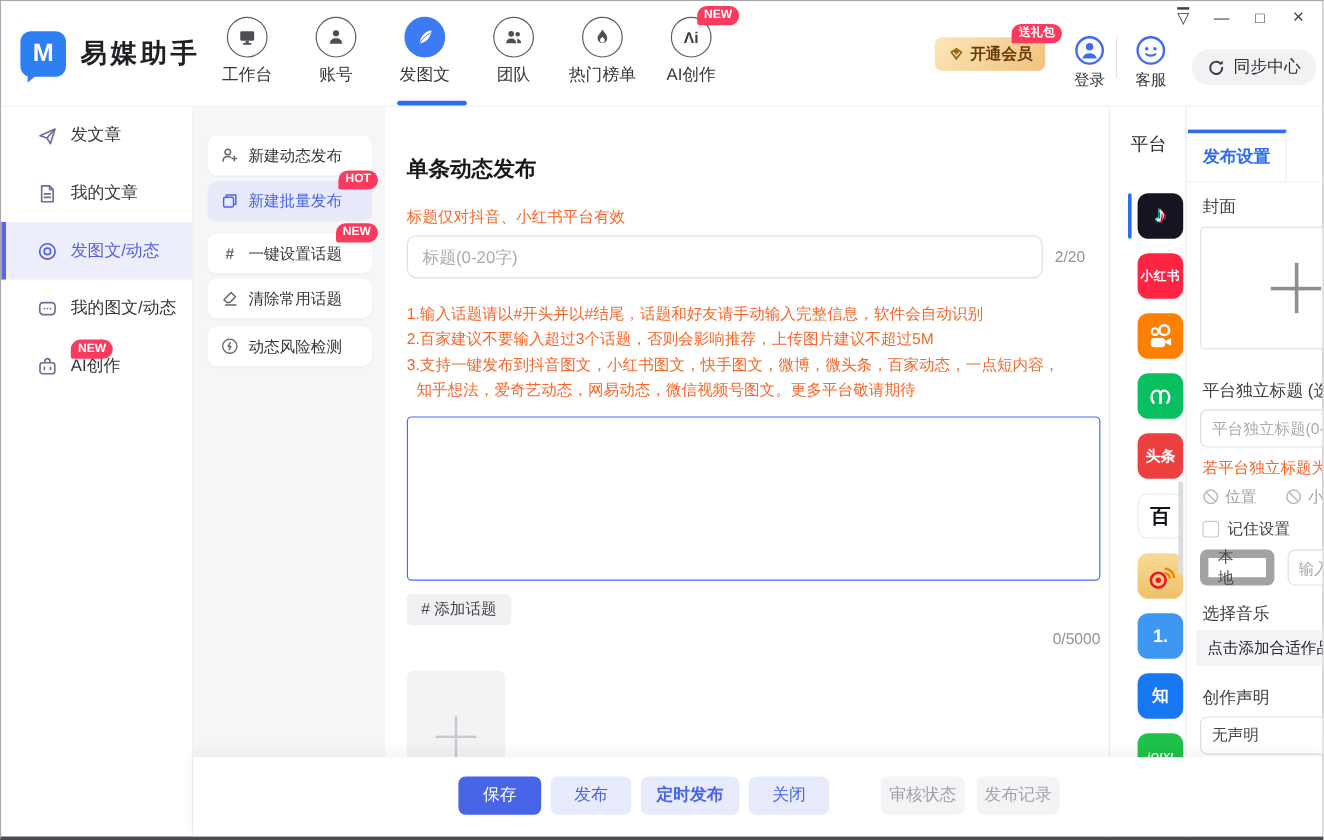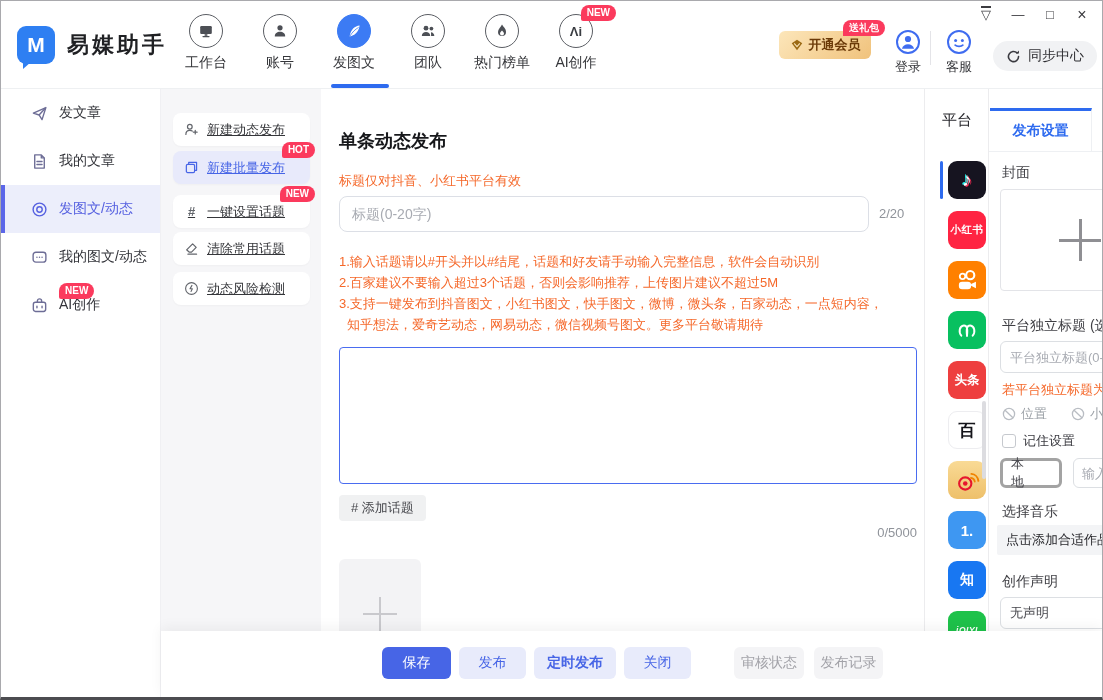--- a/index.html
+++ b/index.html
@@ -36,21 +36,21 @@
   .wc-menu::before { content:""; position:absolute; top:-1px; left:3px; right:3px; height:1.5px; background:#3c3c40; }
 
   
   .sidebar { position:absolute; left:0; top:88px; bottom:0; width:160px; background:#fff; border-right:1px solid #f0f0f3; z-index:5; }
   .sb-item { position:relative; height:48px; display:flex; align-items:center; padding-left:26px; gap:11px; font-size:14px; color:#33343a; cursor:pointer; border-left:4px solid transparent; }
   .sb-item.active { background:#eceefb; border-left-color:#5b66e8; color:#5560e0; }
   .sb-badge { top:2px; left:54px; }
 
   
   .submenu { position:absolute; left:160px; top:88px; bottom:0; width:160px; background:#f6f6f8; z-index:5; }
-  .sm-btn { position:absolute; left:12px; width:137px; height:33px; background:#fff; border-radius:8px; display:flex; align-items:center; padding-left:11px; gap:8px; font-size:13px; color:#35363a; cursor:pointer; box-shadow:0 1px 2px rgba(0,0,0,0.03);text-decoration:underline; }
+  .sm-btn { position:absolute; left:12px; width:137px; height:33px; background:#fff; border-radius:8px; display:flex; align-items:center; padding-left:11px; gap:8px; font-size:13px; color:#35363a; cursor:pointer; box-shadow:0 1px 2px rgba(0,0,0,0.03); }
   .sm-btn.active { background:#e8eafb; color:#4765e6; }
   .sm-badge { top:-9px; right:-5px; }
   .sm-hash { font-size:13px; font-weight:700; color:#63666c; width:15px; text-align:center; }
 
   
   .main { position:absolute; left:320px; top:100px; bottom:0; width:603px; background:#fff; z-index:4; }
   .m-title { position:absolute; left:18px; top:28px; font-size:18px; font-weight:800; color:#17181b; }
   .m-sub { position:absolute; left:18px; top:71px; font-size:13px; color:#f5682a; }
   .m-title-input { position:absolute; left:18px; top:95px; width:530px; height:36px; border:1px solid #dcdfe6; border-radius:8px; padding:0 12px; font-size:14px; color:#333; outline:none; font-family:inherit; }
   .m-title-input::placeholder { color:#a8abb2; }
@@ -77,34 +77,34 @@
   .pf-wechat { background:#08c060; }
   .pf-toutiao { background:#ee3f3f; } .pf-toutiao span { color:#fff; font-size:12.5px; font-weight:800; }
   .pf-baijiahao { background:#fff; border:1px solid #ededf0; } .pf-baijiahao span { color:#14141a; font-size:17px; font-weight:800; }
   .pf-weibo { background:linear-gradient(180deg,#f9da95,#eec06a); }
   .pf-yidian { background:#3e97f2; } .pf-yidian span { color:#fff; font-size:15px; font-weight:800; }
   .pf-zhihu { background:#1877f2; } .pf-zhihu span { color:#fff; font-size:14px; font-weight:700; }
   .pf-iqiyi { background:#1ec24a; } .pf-iqiyi span { color:#fff; font-size:8.5px; font-weight:800; font-style:italic; letter-spacing:.5px; }
 
   
   .settings { position:absolute; left:987px; top:88px; bottom:0; right:0; background:#fff; border-left:1px solid #ececee; z-index:4; }
-  .set-tab { position:absolute; left:1px; top:19px; width:102px; height:43px; border-top:3px solid #2e6bef; border-right:1px solid #eef0f3; background:#fff; display:flex; align-items:center; justify-content:center; font-size:14px; font-weight:700; color:#2e6bef; cursor:pointer; }
+  .set-tab { position:absolute; left:1px; top:19px; width:82px; height:43px; border-top:3px solid #2e6bef; border-right:1px solid #eef0f3; background:#fff; display:flex; align-items:center; justify-content:center; font-size:14px; font-weight:700; color:#2e6bef; cursor:pointer; }
   .set-tabline { position:absolute; left:0; top:62px; width:200px; height:1px; background:#eef0f3; }
   .set-label { position:absolute; left:13px; font-size:14px; color:#3f3f44; white-space:nowrap; }
   .cover-box { position:absolute; left:11px; top:100px; width:160px; height:102px; border:1px solid #e3e4e8; border-radius:4px; background:#fff; cursor:pointer; }
   .cover-box .plus::before { width:42px; height:2.5px; left:-21px; top:-1px; background:#8f8f93; }
   .cover-box .plus::after { width:2.5px; height:42px; left:-1px; top:-21px; background:#8f8f93; }
   .set-input { position:absolute; left:11px; width:150px; height:32px; border:1px solid #dcdfe3; border-radius:6px; padding:0 9px; font-size:13px; color:#45454b; outline:none; font-family:inherit; background:#fff; }
   .set-input::placeholder { color:#a8abb2; }
   .set-note { position:absolute; left:13px; top:292px; font-size:13px; color:#f5682a; white-space:nowrap; }
   .chip-row { position:absolute; left:13px; top:316px; display:flex; gap:24px; }
   .chip { display:flex; align-items:center; gap:5px; font-size:13px; color:#9ba0a6; cursor:pointer; white-space:nowrap; }
   .check-row { position:absolute; left:13px; top:343px; display:flex; align-items:center; gap:7px; font-size:13px; color:#3a3a40; cursor:pointer; }
   .checkbox { width:14px; height:14px; border:1px solid #c6c9ce; border-radius:3px; background:#fff; }
-  .select { position:absolute; left:11px; top:369px; width:62px; height:30px; border:3px solid #a3a3a3; border-radius:6px; display:flex; align-items:center; justify-content:space-between; padding:0 8px; font-size:13px; color:#45454b; cursor:pointer; background:#fff;gap:48px; }
+  .select { position:absolute; left:11px; top:369px; width:62px; height:30px; border:7px solid #a3a3a3; border-radius:6px; display:flex; align-items:center; justify-content:space-between; padding:0 8px; font-size:13px; color:#45454b; cursor:pointer; background:#fff;gap:48px; }
   .caret { font-size:9px; color:#b3b3b8; }
   .mini-input { position:absolute; left:84px; top:369px; width:60px; height:30px; border:1px solid #dcdfe3; border-radius:6px; padding:0 8px; font-size:13px; outline:none; font-family:inherit; }
   .mini-input::placeholder { color:#a8abb2; }
   .music-bar { position:absolute; left:8px; top:436px; width:140px; height:30px; background:#f3f4f6; border-radius:2px; line-height:30px; padding-left:9px; font-size:13px; color:#28282d; cursor:pointer; white-space:nowrap; }
   .stmt-box { position:absolute; left:11px; top:508px; width:150px; height:32px; border:1px solid #dcdfe3; border-radius:6px; display:flex; align-items:center; padding:0 9px; font-size:13px; color:#45454b; cursor:pointer; background:#fff; }
 
   
   .footer { position:absolute; left:160px; right:0; bottom:0; height:66px; background:#fff; box-shadow:0 -4px 12px rgba(0,0,0,0.05); z-index:30; }
   .f-btn { position:absolute; top:16px; height:32px; border:none; border-radius:6px; font-size:14px; cursor:pointer; font-family:inherit; }
   .f-primary { background:#4765e6; color:#fff; }

